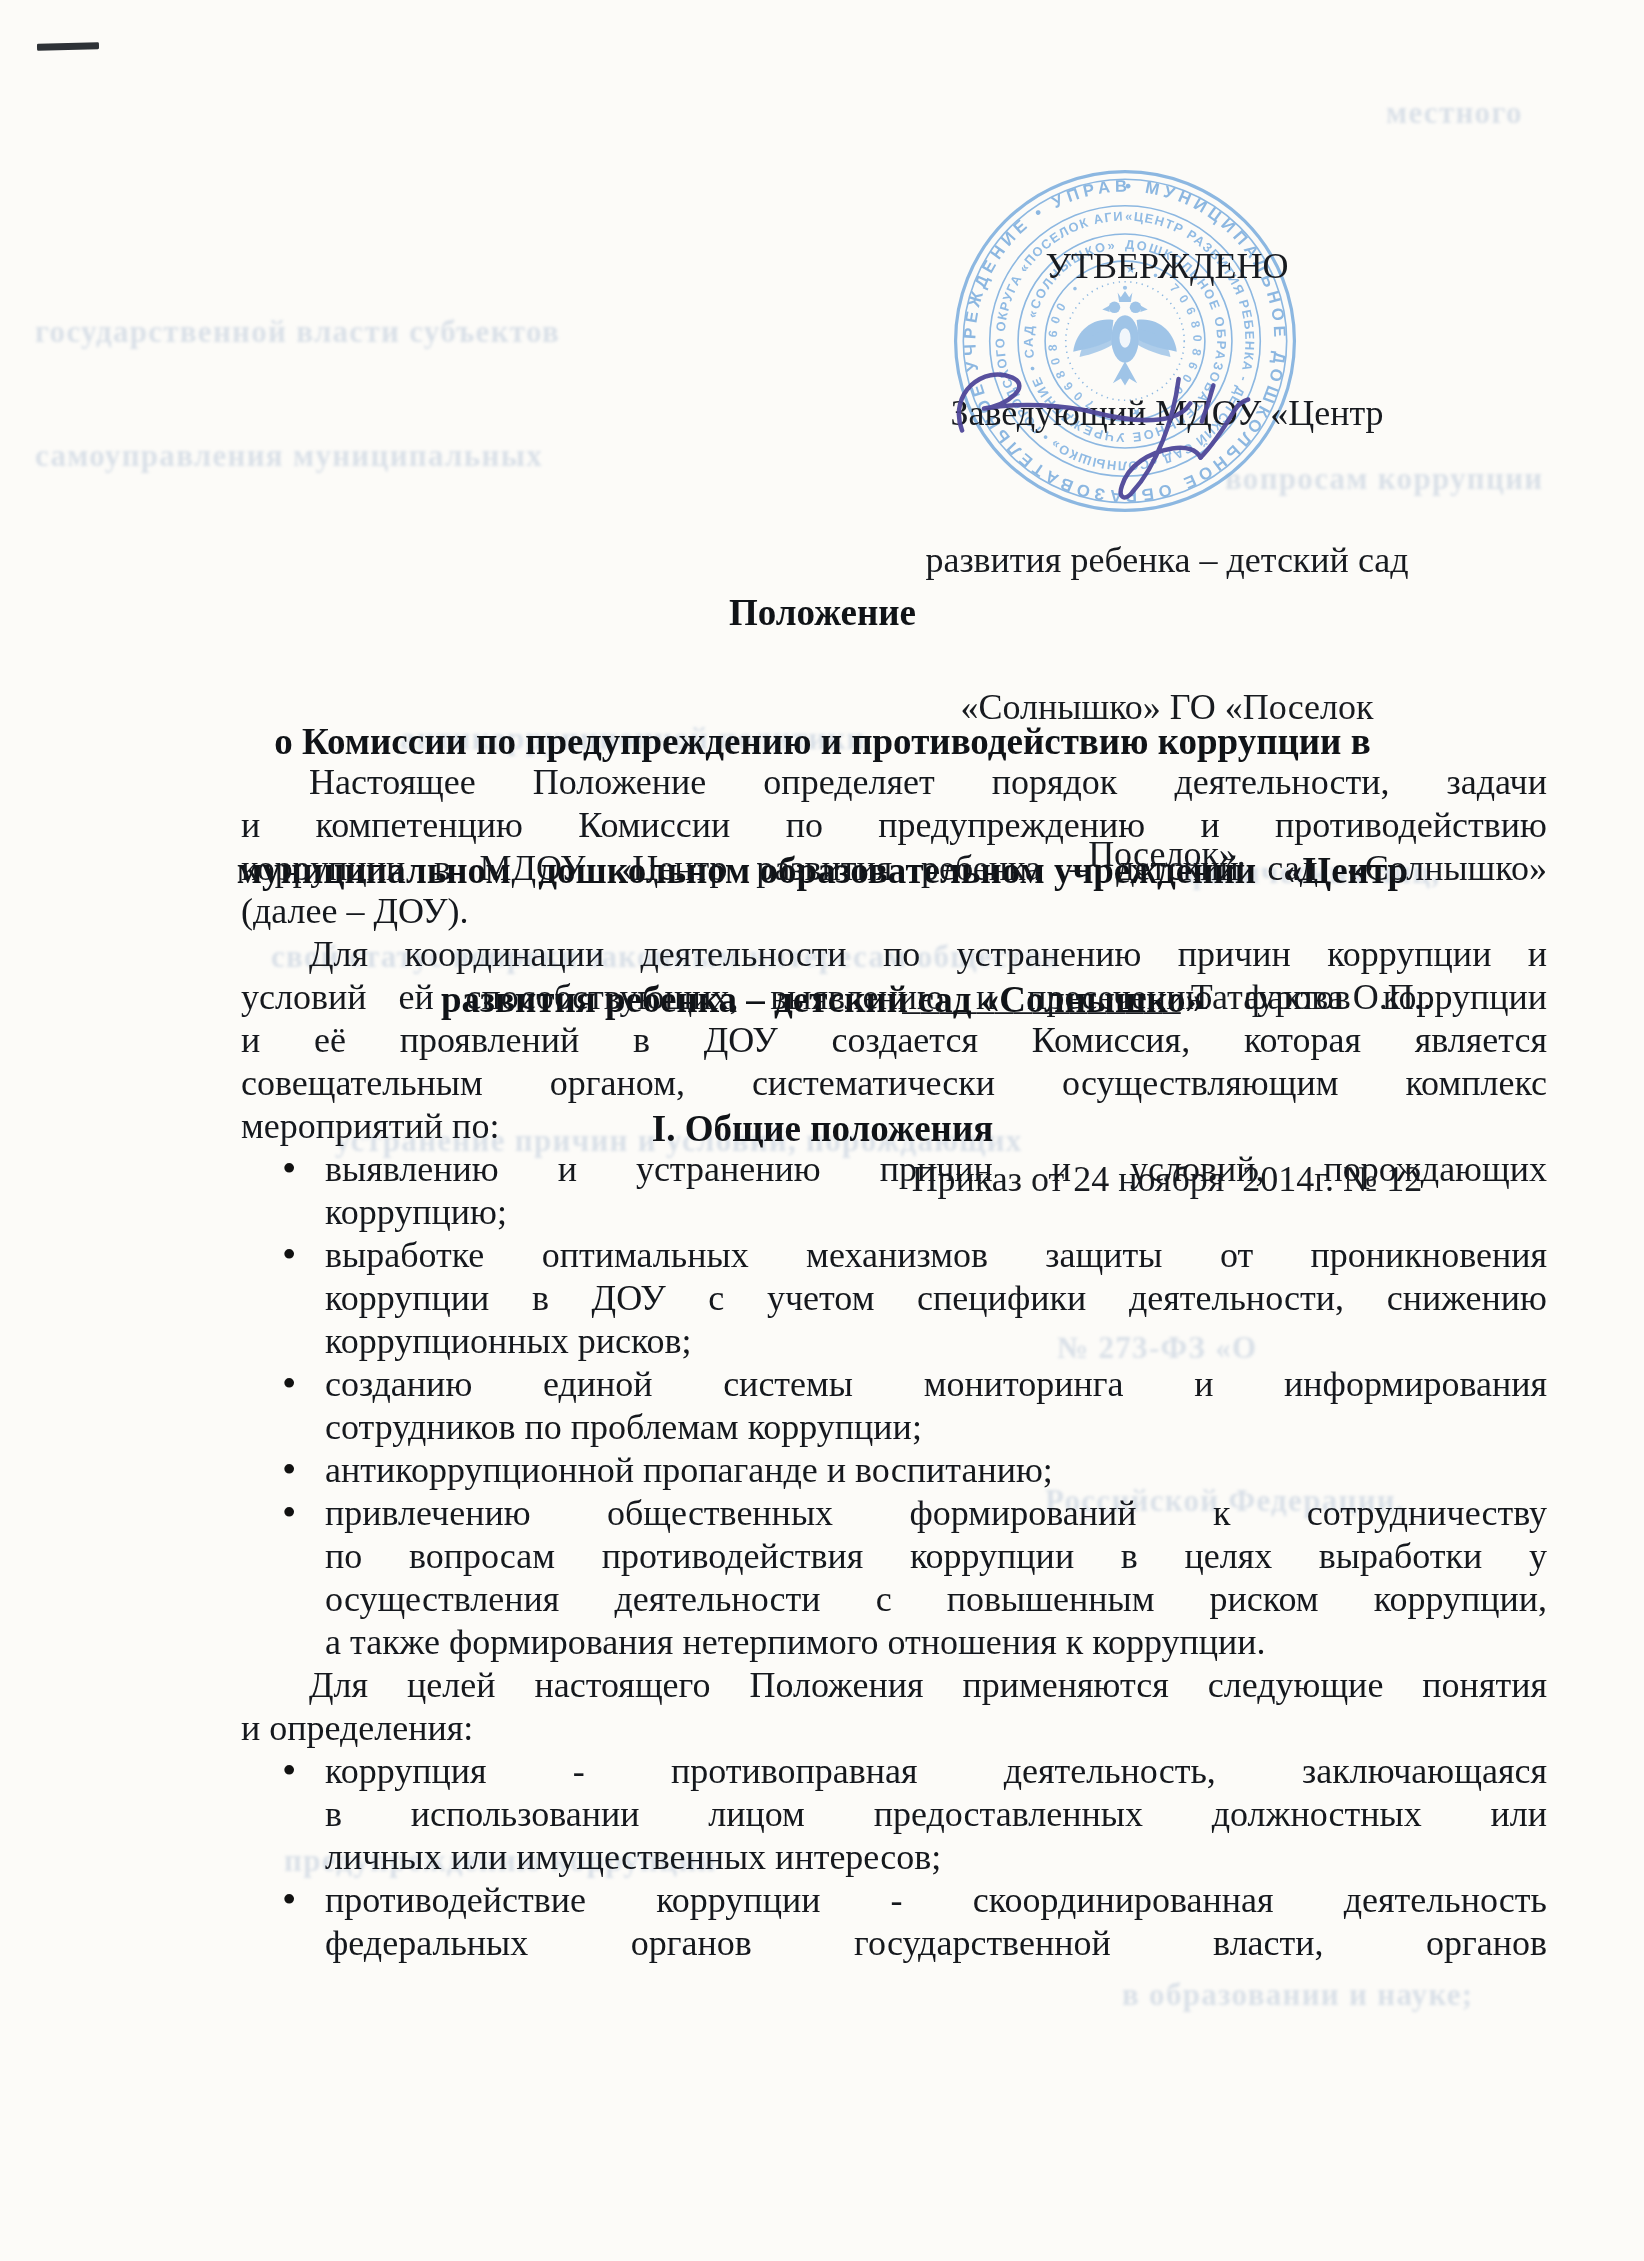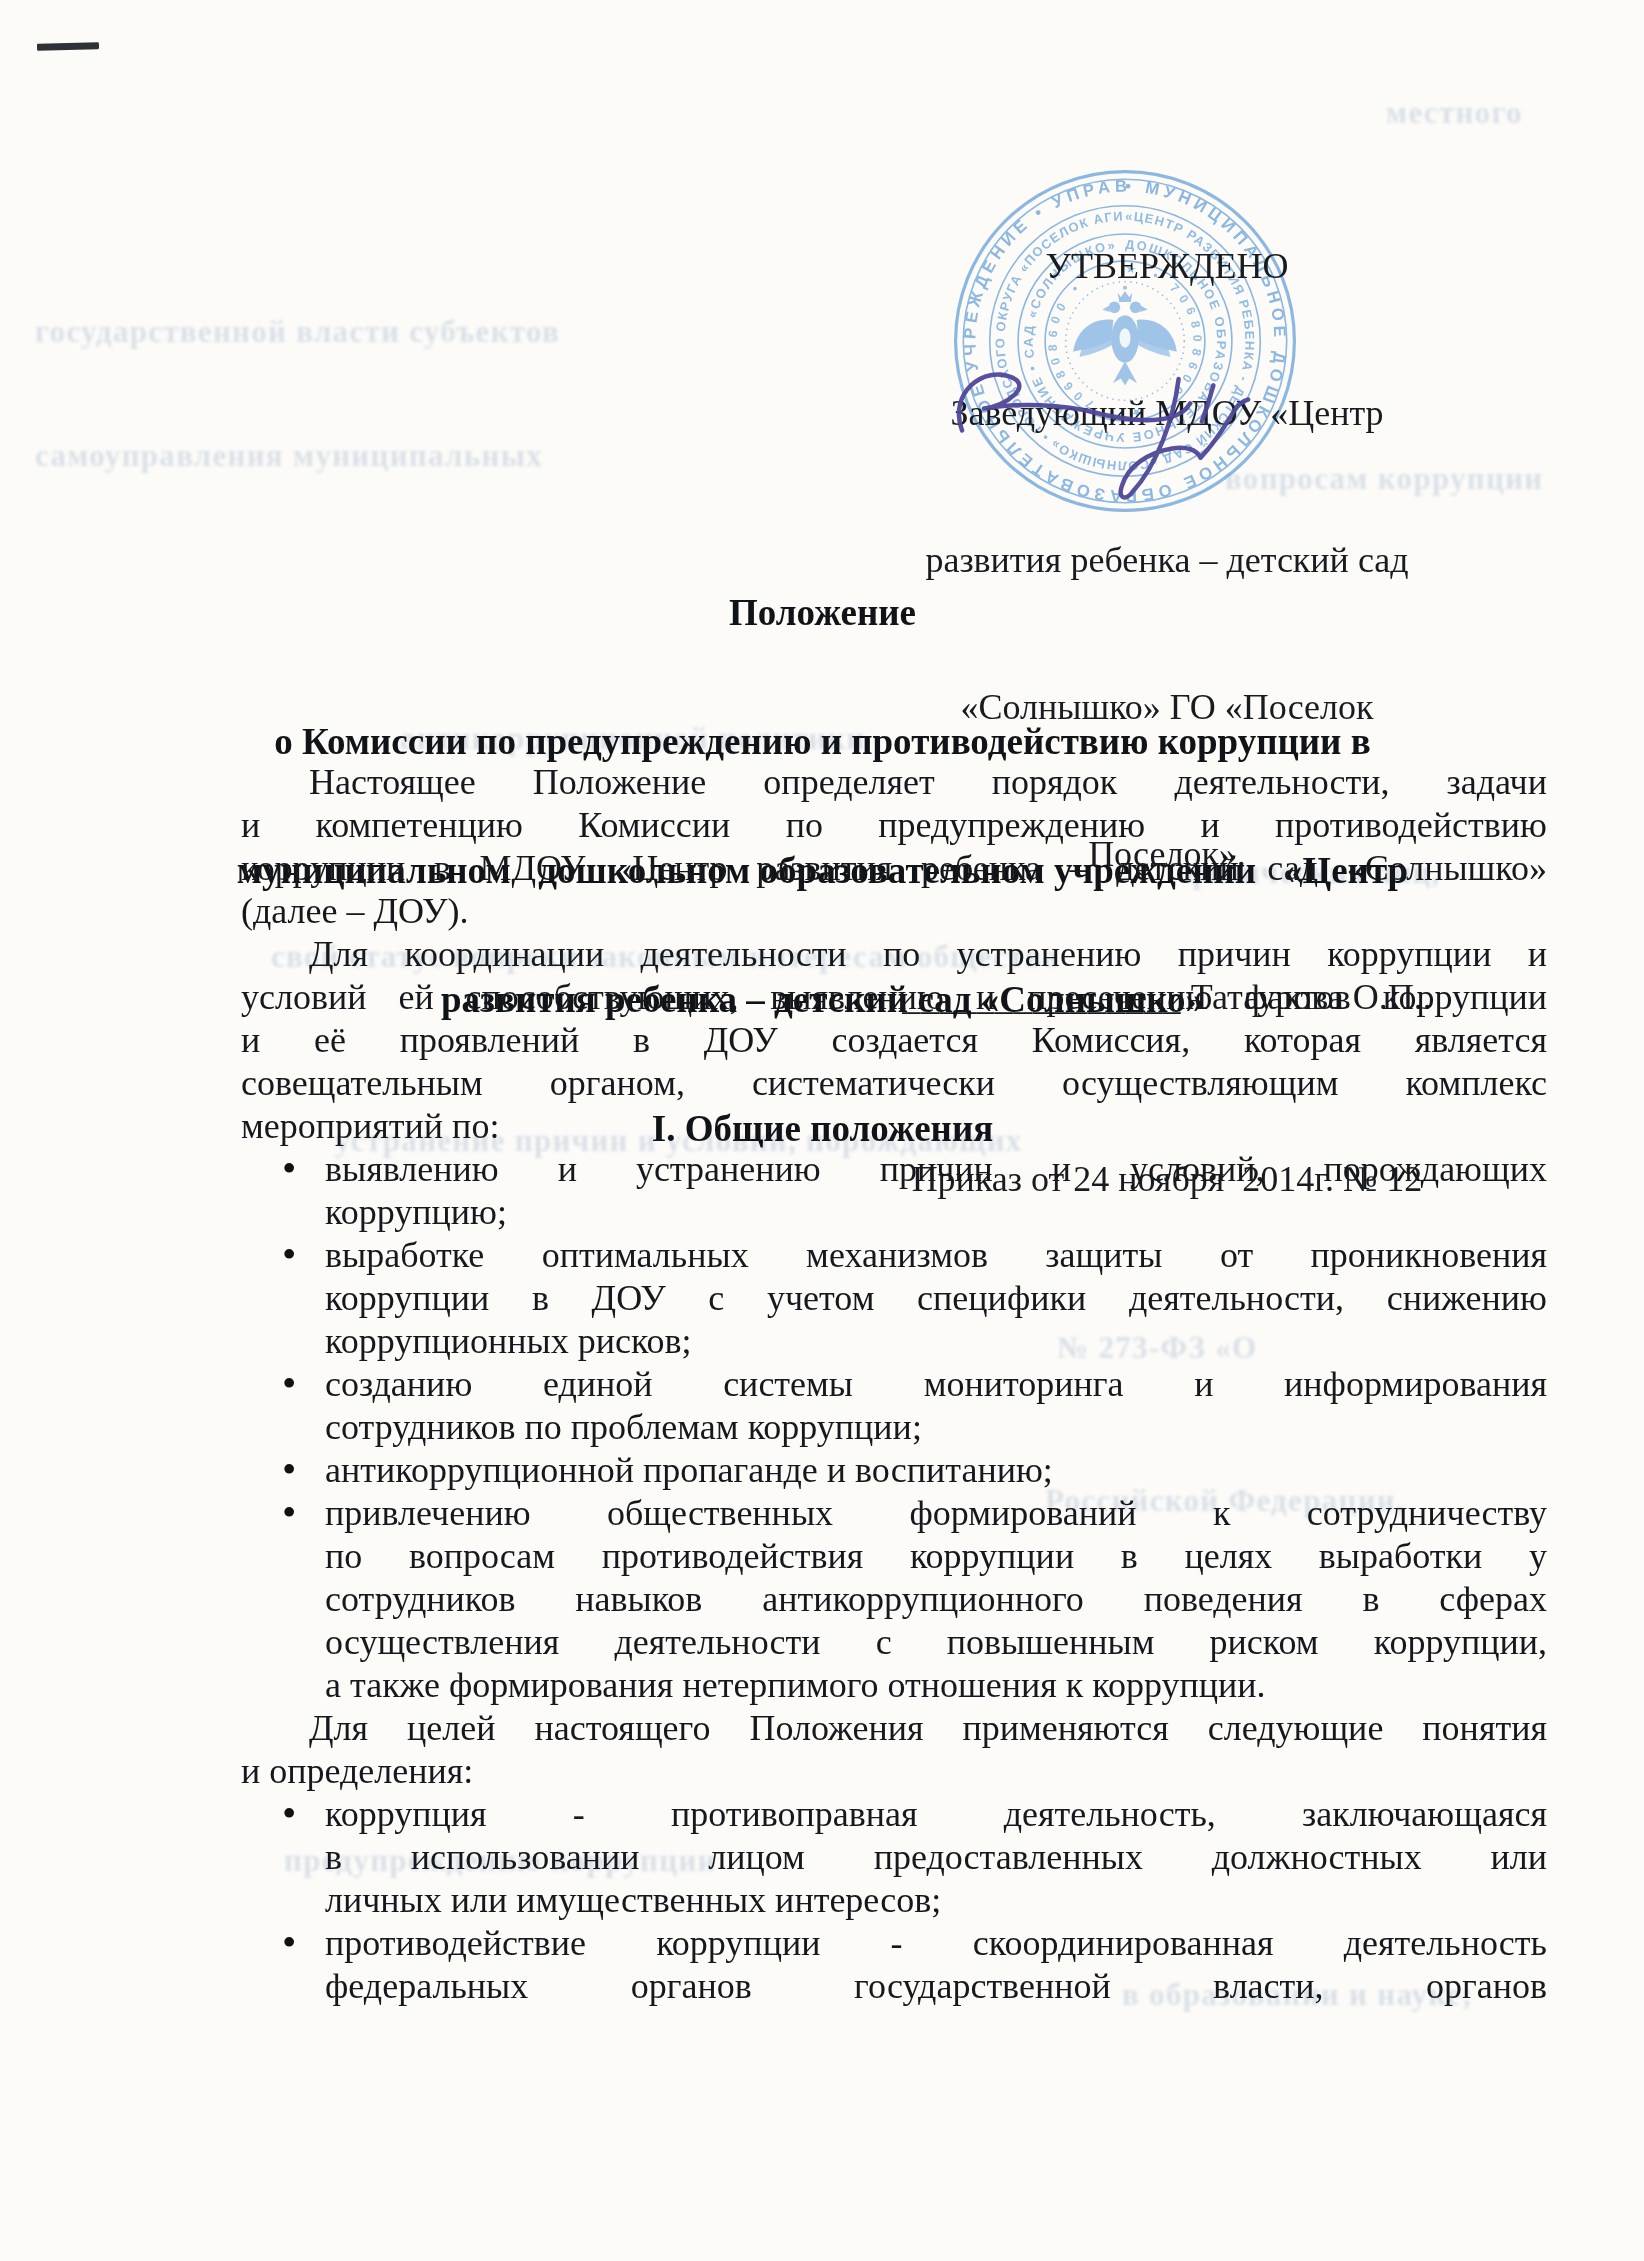--- a/index.html
+++ b/index.html
@@ -166,21 +166,20 @@
     <div class="ln bf jl">выявлению и устранению причин и условий, порождающих</div>
     <div class="ln bc pl">коррупцию;</div>
     <div class="ln bf jl">выработке оптимальных механизмов защиты от проникновения</div>
     <div class="ln bc jl">коррупции в ДОУ с учетом специфики деятельности, снижению</div>
     <div class="ln bc pl">коррупционных рисков;</div>
     <div class="ln bf jl">созданию единой системы мониторинга и информирования</div>
     <div class="ln bc pl">сотрудников по проблемам коррупции;</div>
     <div class="ln bf pl">антикоррупционной пропаганде и воспитанию;</div>
     <div class="ln bf jl">привлечению общественных формирований к сотрудничеству</div>
     <div class="ln bc jl">по вопросам противодействия коррупции в целях выработки у</div>
-    <div class="ln bc jl">сотрудников навыков антикоррупционного  поведения в сферах</div>
     <div class="ln bc jl">осуществления деятельности с повышенным риском коррупции,</div>
     <div class="ln bc pl">а также формирования нетерпимого отношения к коррупции.</div>
     <div class="ln ind jl">Для целей настоящего Положения применяются следующие понятия</div>
     <div class="ln pl">и определения:</div>
     <div class="ln bf jl">коррупция - противоправная деятельность, заключающаяся</div>
     <div class="ln bc jl">в использовании лицом предоставленных должностных или</div>
     <div class="ln bc pl">личных или имущественных интересов;</div>
     <div class="ln bf jl">противодействие коррупции - скоординированная деятельность</div>
     <div class="ln bc jl">федеральных органов государственной власти, органов</div>
   </div>

